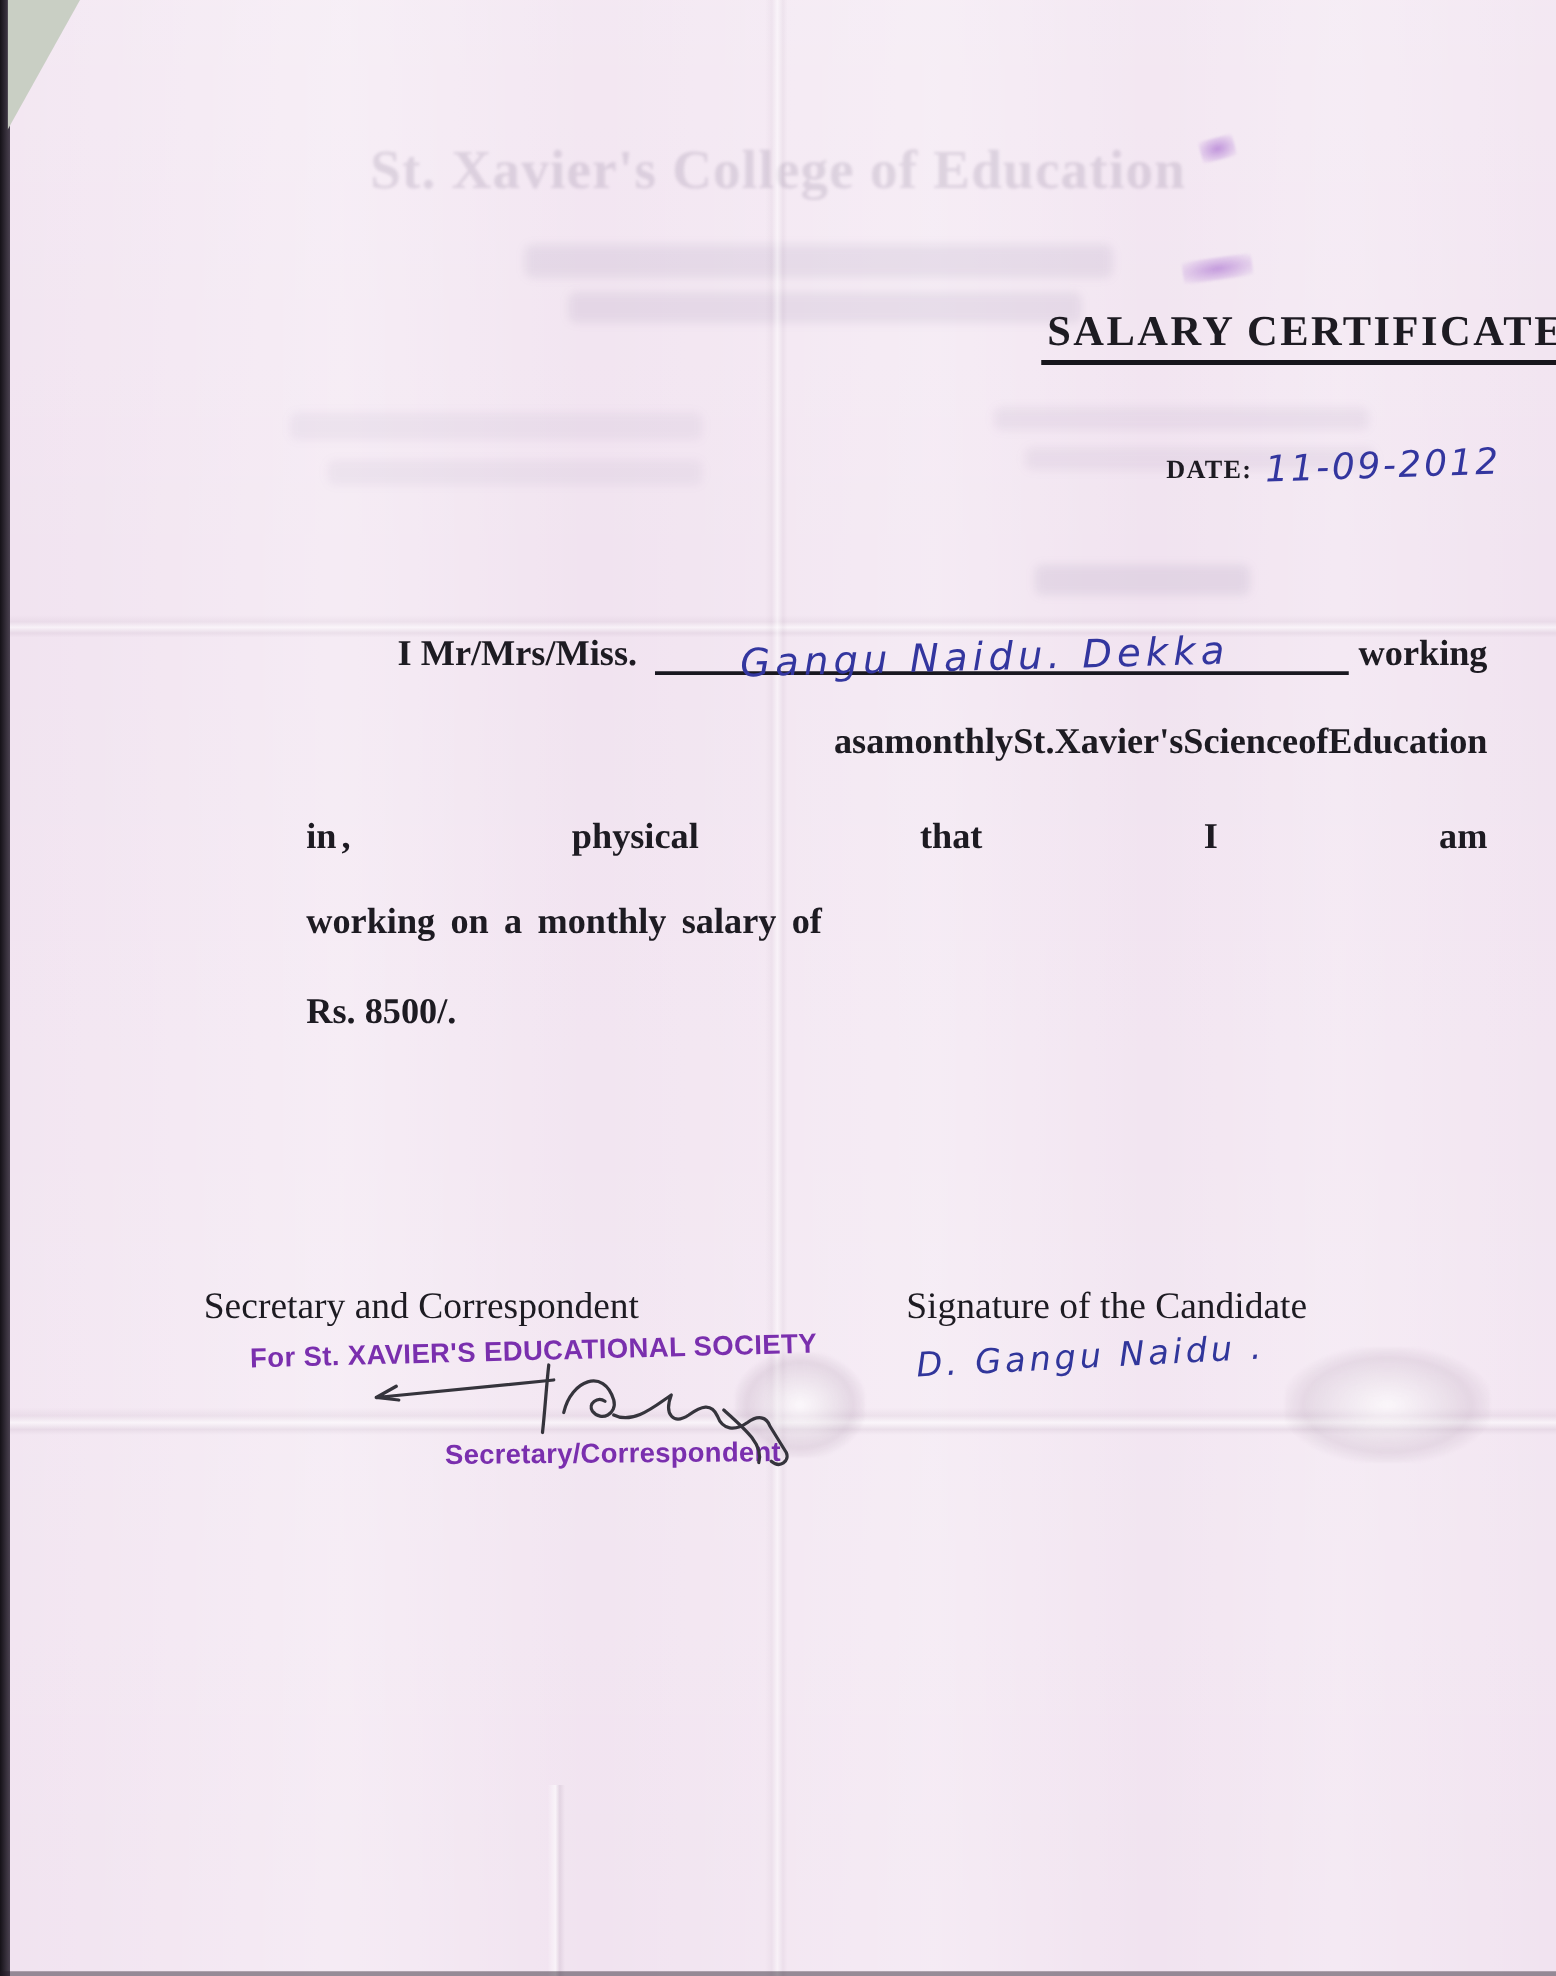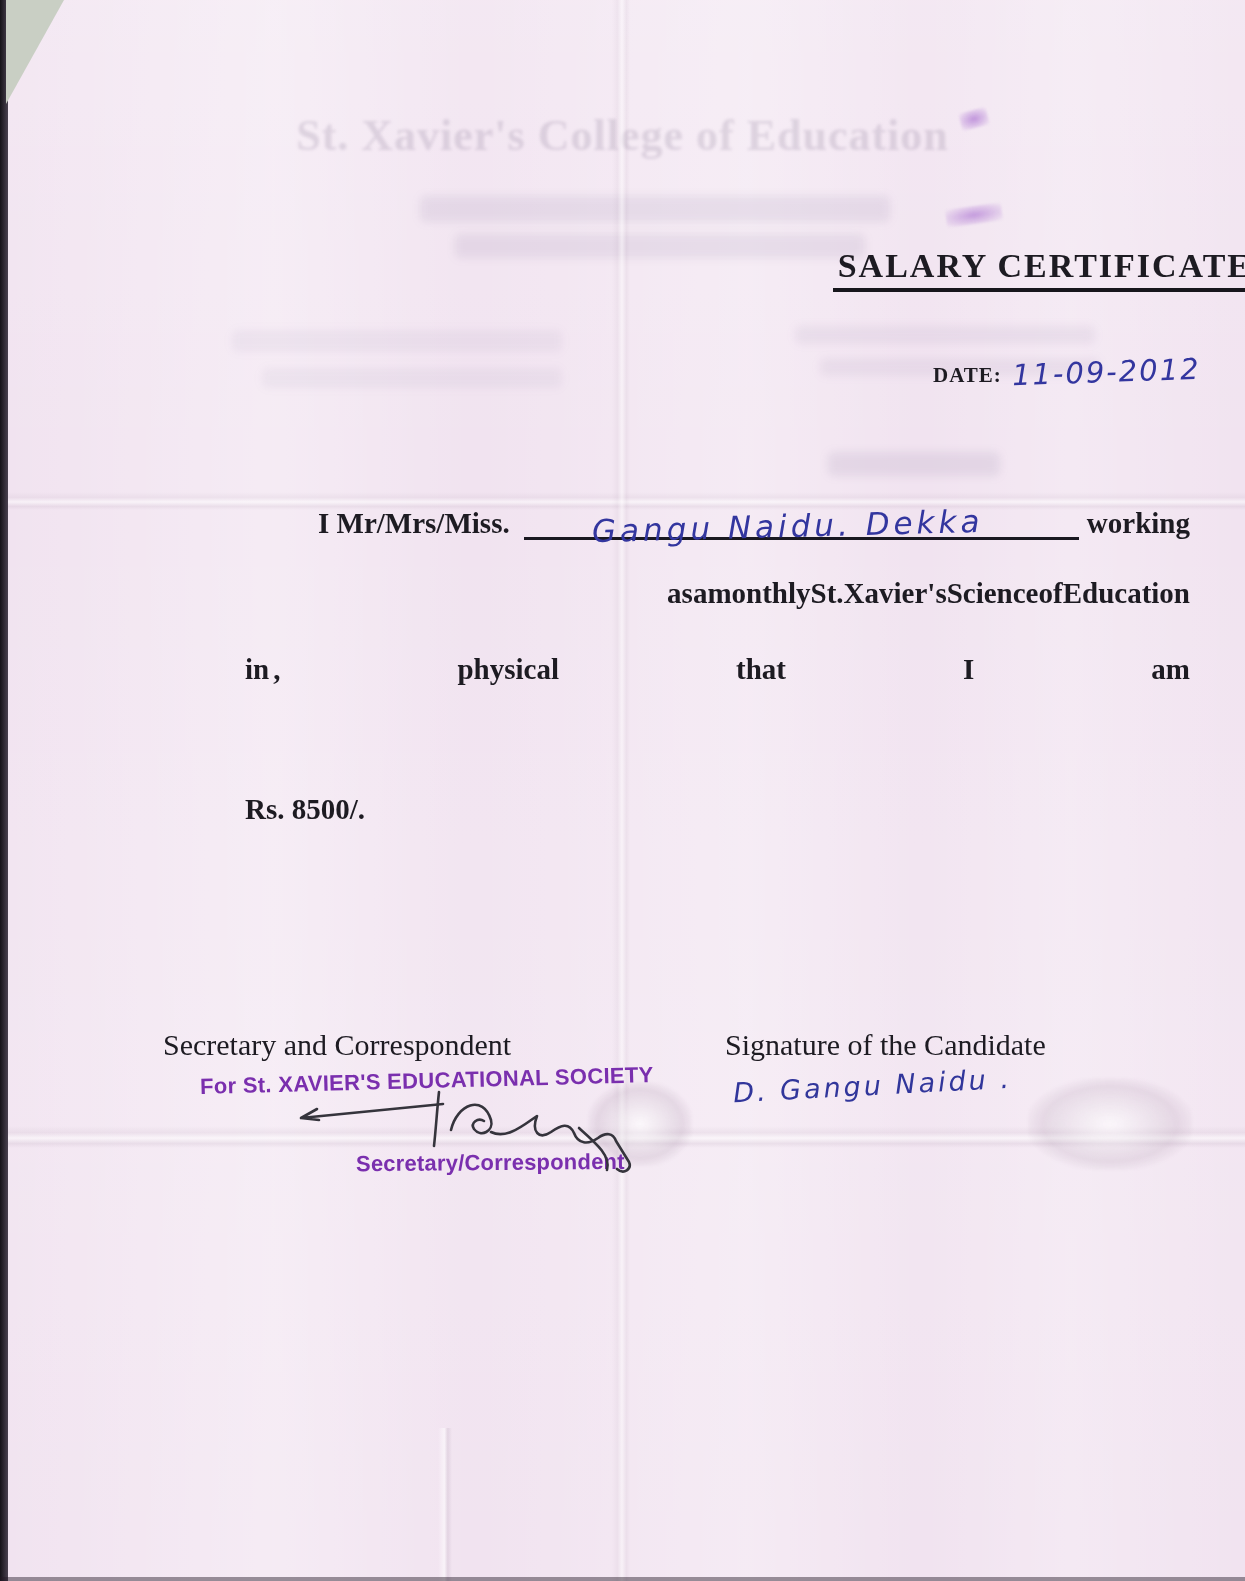--- a/index.html
+++ b/index.html
@@ -146,20 +146,21 @@
     <span>in</span>
     <span class="l3rest">
       <span>,</span>
       <span>physical</span>
       <span>that</span>
       <span>I</span>
       <span>am</span>
     </span>
   </div>
 
+  <div class="abs bodyline l4">working on a monthly salary of</div>
   <div class="abs bodyline l5">Rs. 8500/.</div>
 
   <div class="abs foot-label left-label">Secretary and Correspondent</div>
   <div class="abs foot-label right-label">Signature of the Candidate</div>
 
   <div class="abs stamp stamp-society">For St. XAVIER'S EDUCATIONAL SOCIETY</div>
   <div class="abs stamp stamp-role">Secretary/Correspondent</div>
 
   <svg class="abs sec-sig" width="345" height="98" viewBox="0 0 345 98">
     <g fill="none" stroke="#35343c" stroke-width="2.6" stroke-linecap="round" stroke-linejoin="round">

